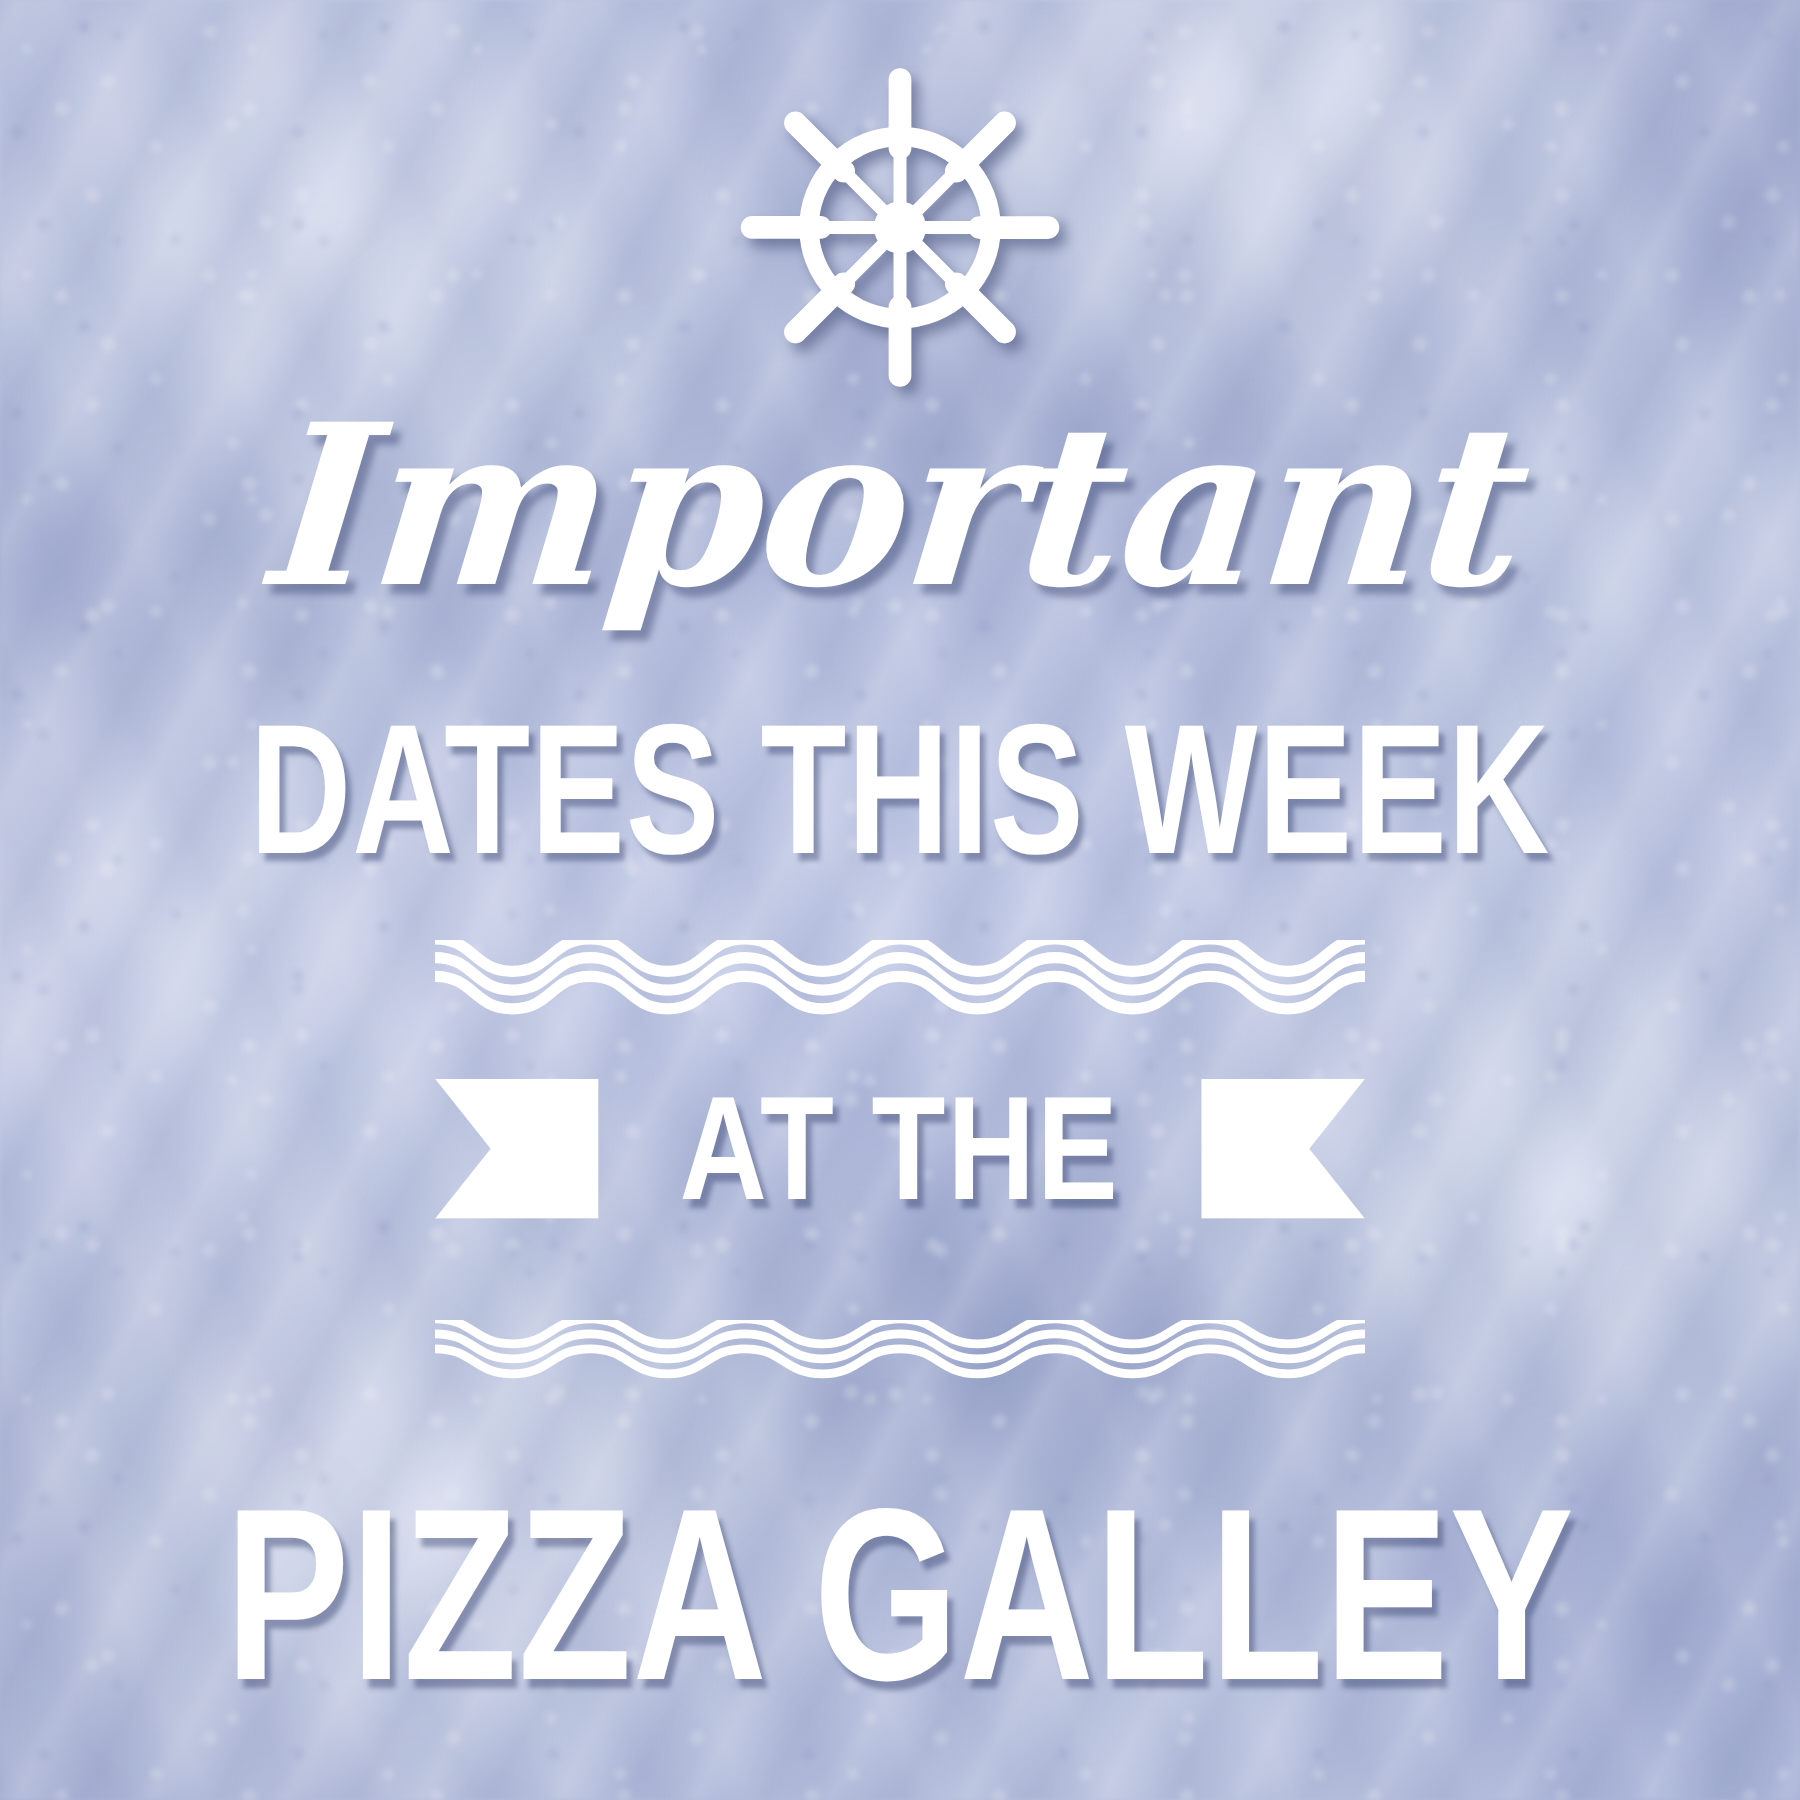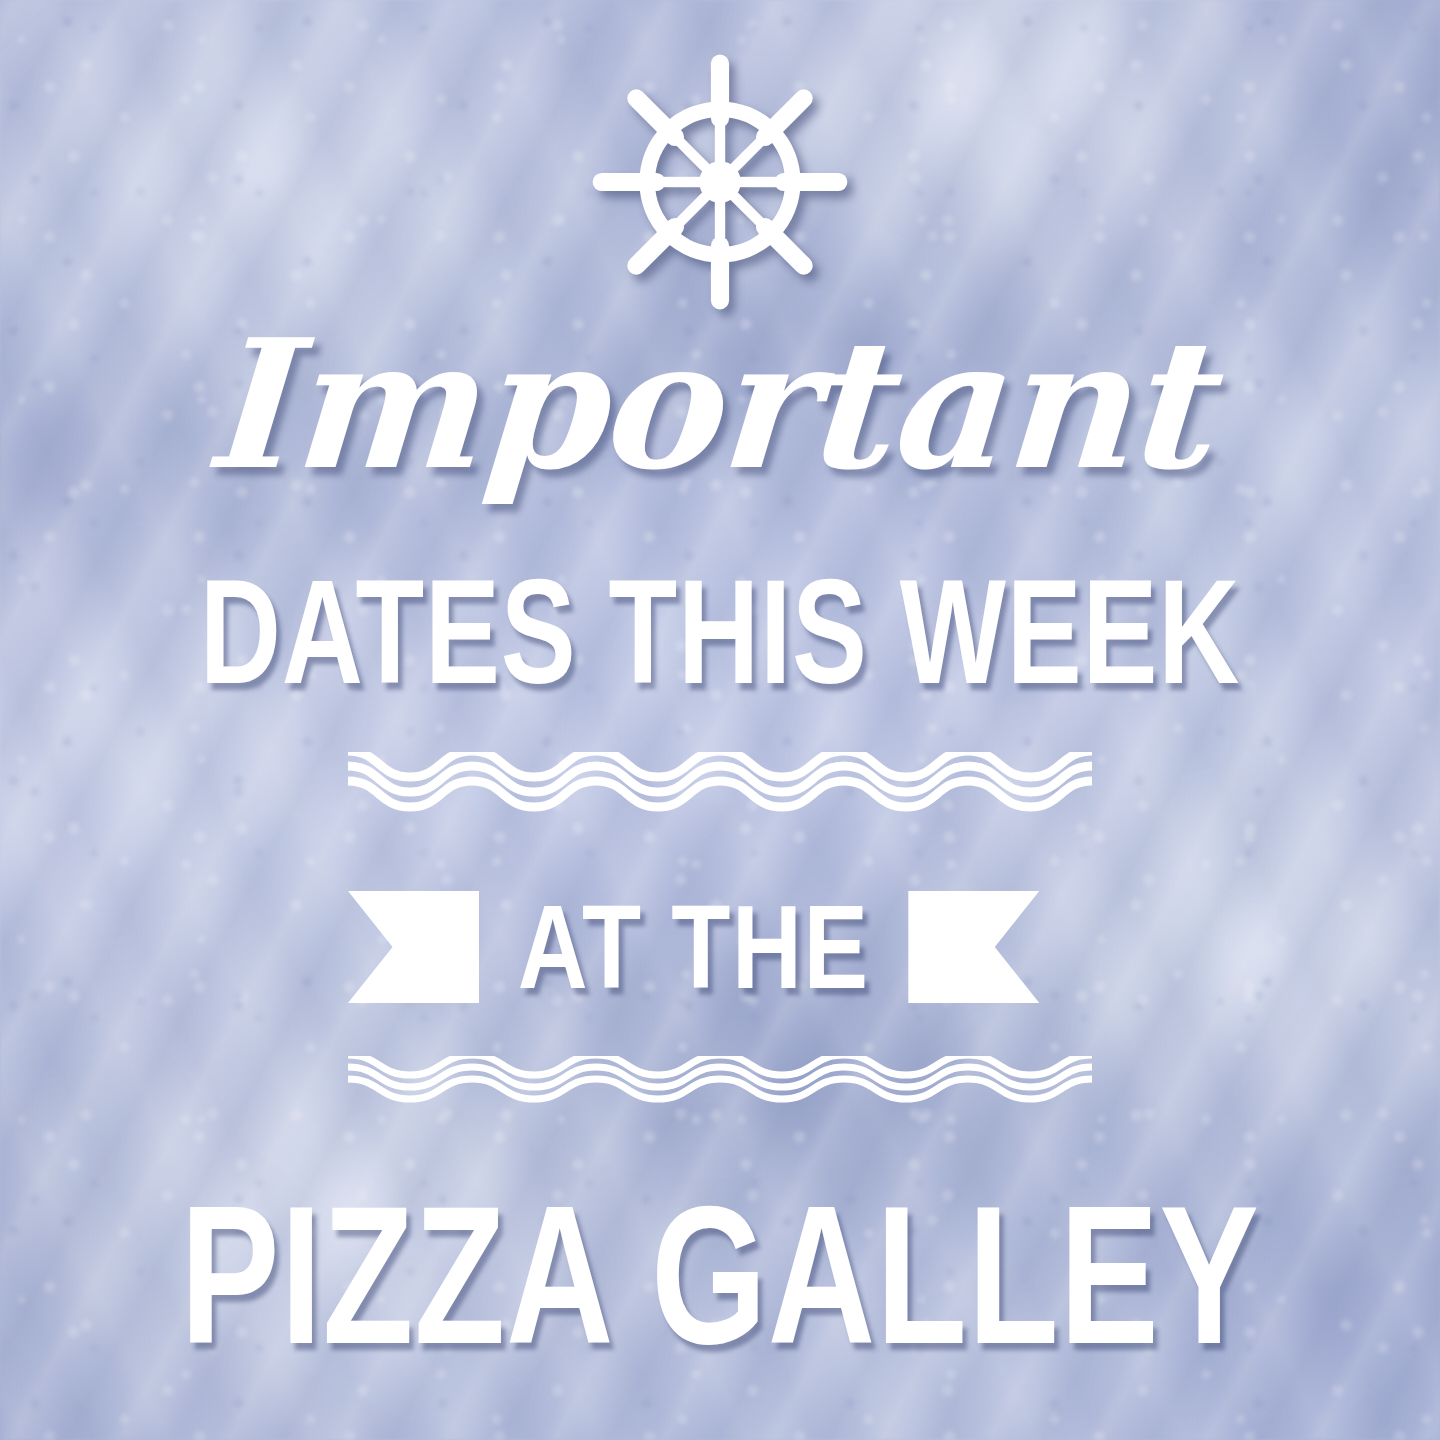--- a/index.html
+++ b/index.html
@@ -172,28 +172,28 @@
     transform: translateX(-50%);
     width: 744px;
   }
   .wave svg { display: block; width: 100%; height: 100%; }
   .wave-1 { top: 752px; height: 68px; }
   .wave-2 { top: 1056px; height: 52px; }
 
   
   .banner-row {
     position: absolute;
-    top: 884px;
+    top: 856px;
     left: 50%;
     transform: translateX(-50%);
     width: 744px;
     height: 126px;
     display: flex;
     align-items: center;
-    justify-content: flex-start;
+    justify-content: space-between;
   }
   .flag {
     width: 131px;
     height: 112px;
     background: #ffffff;
     filter: drop-shadow(6px 7px 5px rgba(45,58,104,0.42));
   }
   .flag-left  { clip-path: polygon(0% 0%, 100% 0%, 100% 100%, 0% 100%, 34% 50%); }
   .flag-right { clip-path: polygon(0% 0%, 100% 0%, 66% 50%, 100% 100%, 0% 100%); }
 

